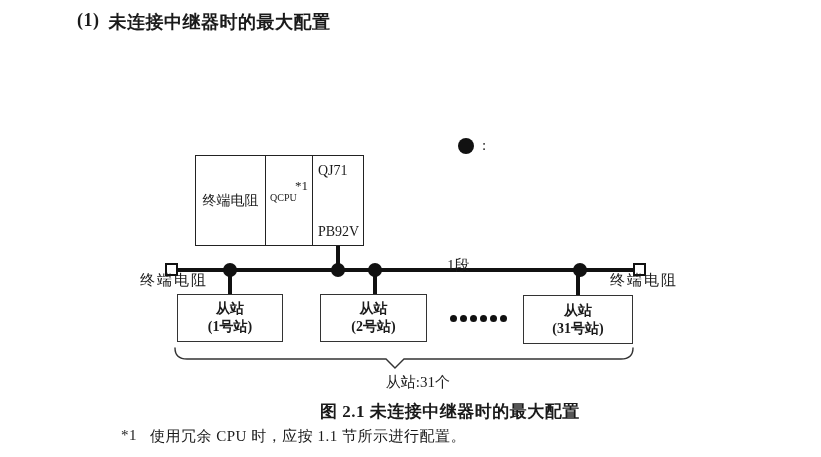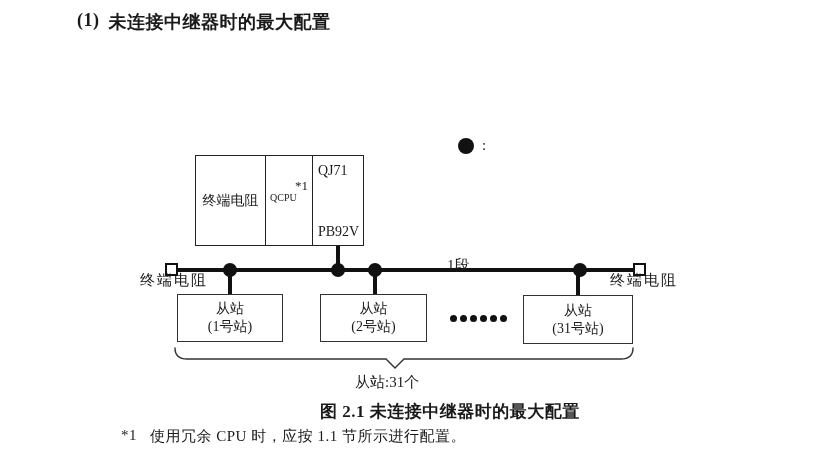--- a/index.html
+++ b/index.html
@@ -70,29 +70,29 @@
   }
   .terminator-label { font-size: 15px; letter-spacing: 2px; white-space: nowrap; top: 271px; }
   .segment-label { left: 447px; top: 256px; font-size: 15px; white-space: nowrap; }
   .bus-dot { width: 14px; height: 14px; border-radius: 50%; background: #111; top: 263px; }
   .drop-line { width: 4px; background: #111; }
 
   
   .slave-box {
     border: 1px solid #333; background: #fff;
     display: flex; flex-direction: column; align-items: center; justify-content: center;
-    font-size: 14px; line-height: 18px; text-align: center; white-space: nowrap;
+    font-size: 14px; line-height: 18px; text-align: center; white-space: nowrap; font-weight: bold;
   }
   .ellipsis { left: 450px; top: 315px; display: flex; gap: 3px; }
   .ellipsis span { width: 7px; height: 7px; border-radius: 50%; background: #111; }
 
   
   .brace-svg { left: 171px; top: 345px; }
   .brace-label {
-    left: 355px; top: 373px; width: 95px; text-align: left;
+    left: 355px; top: 373px; width: 95px; text-align: right;
     font-size: 15px; white-space: nowrap;
   }
   .caption {
     left: 304px; top: 400px;
     font-size: 17px; font-weight: bold; letter-spacing: 0.5px; white-space: nowrap; margin-left: 16px;
   }
   .footnote {
     left: 121px; top: 427px;
     display: flex; gap: 13px;
     font-size: 15px; letter-spacing: 0.5px; white-space: nowrap;

